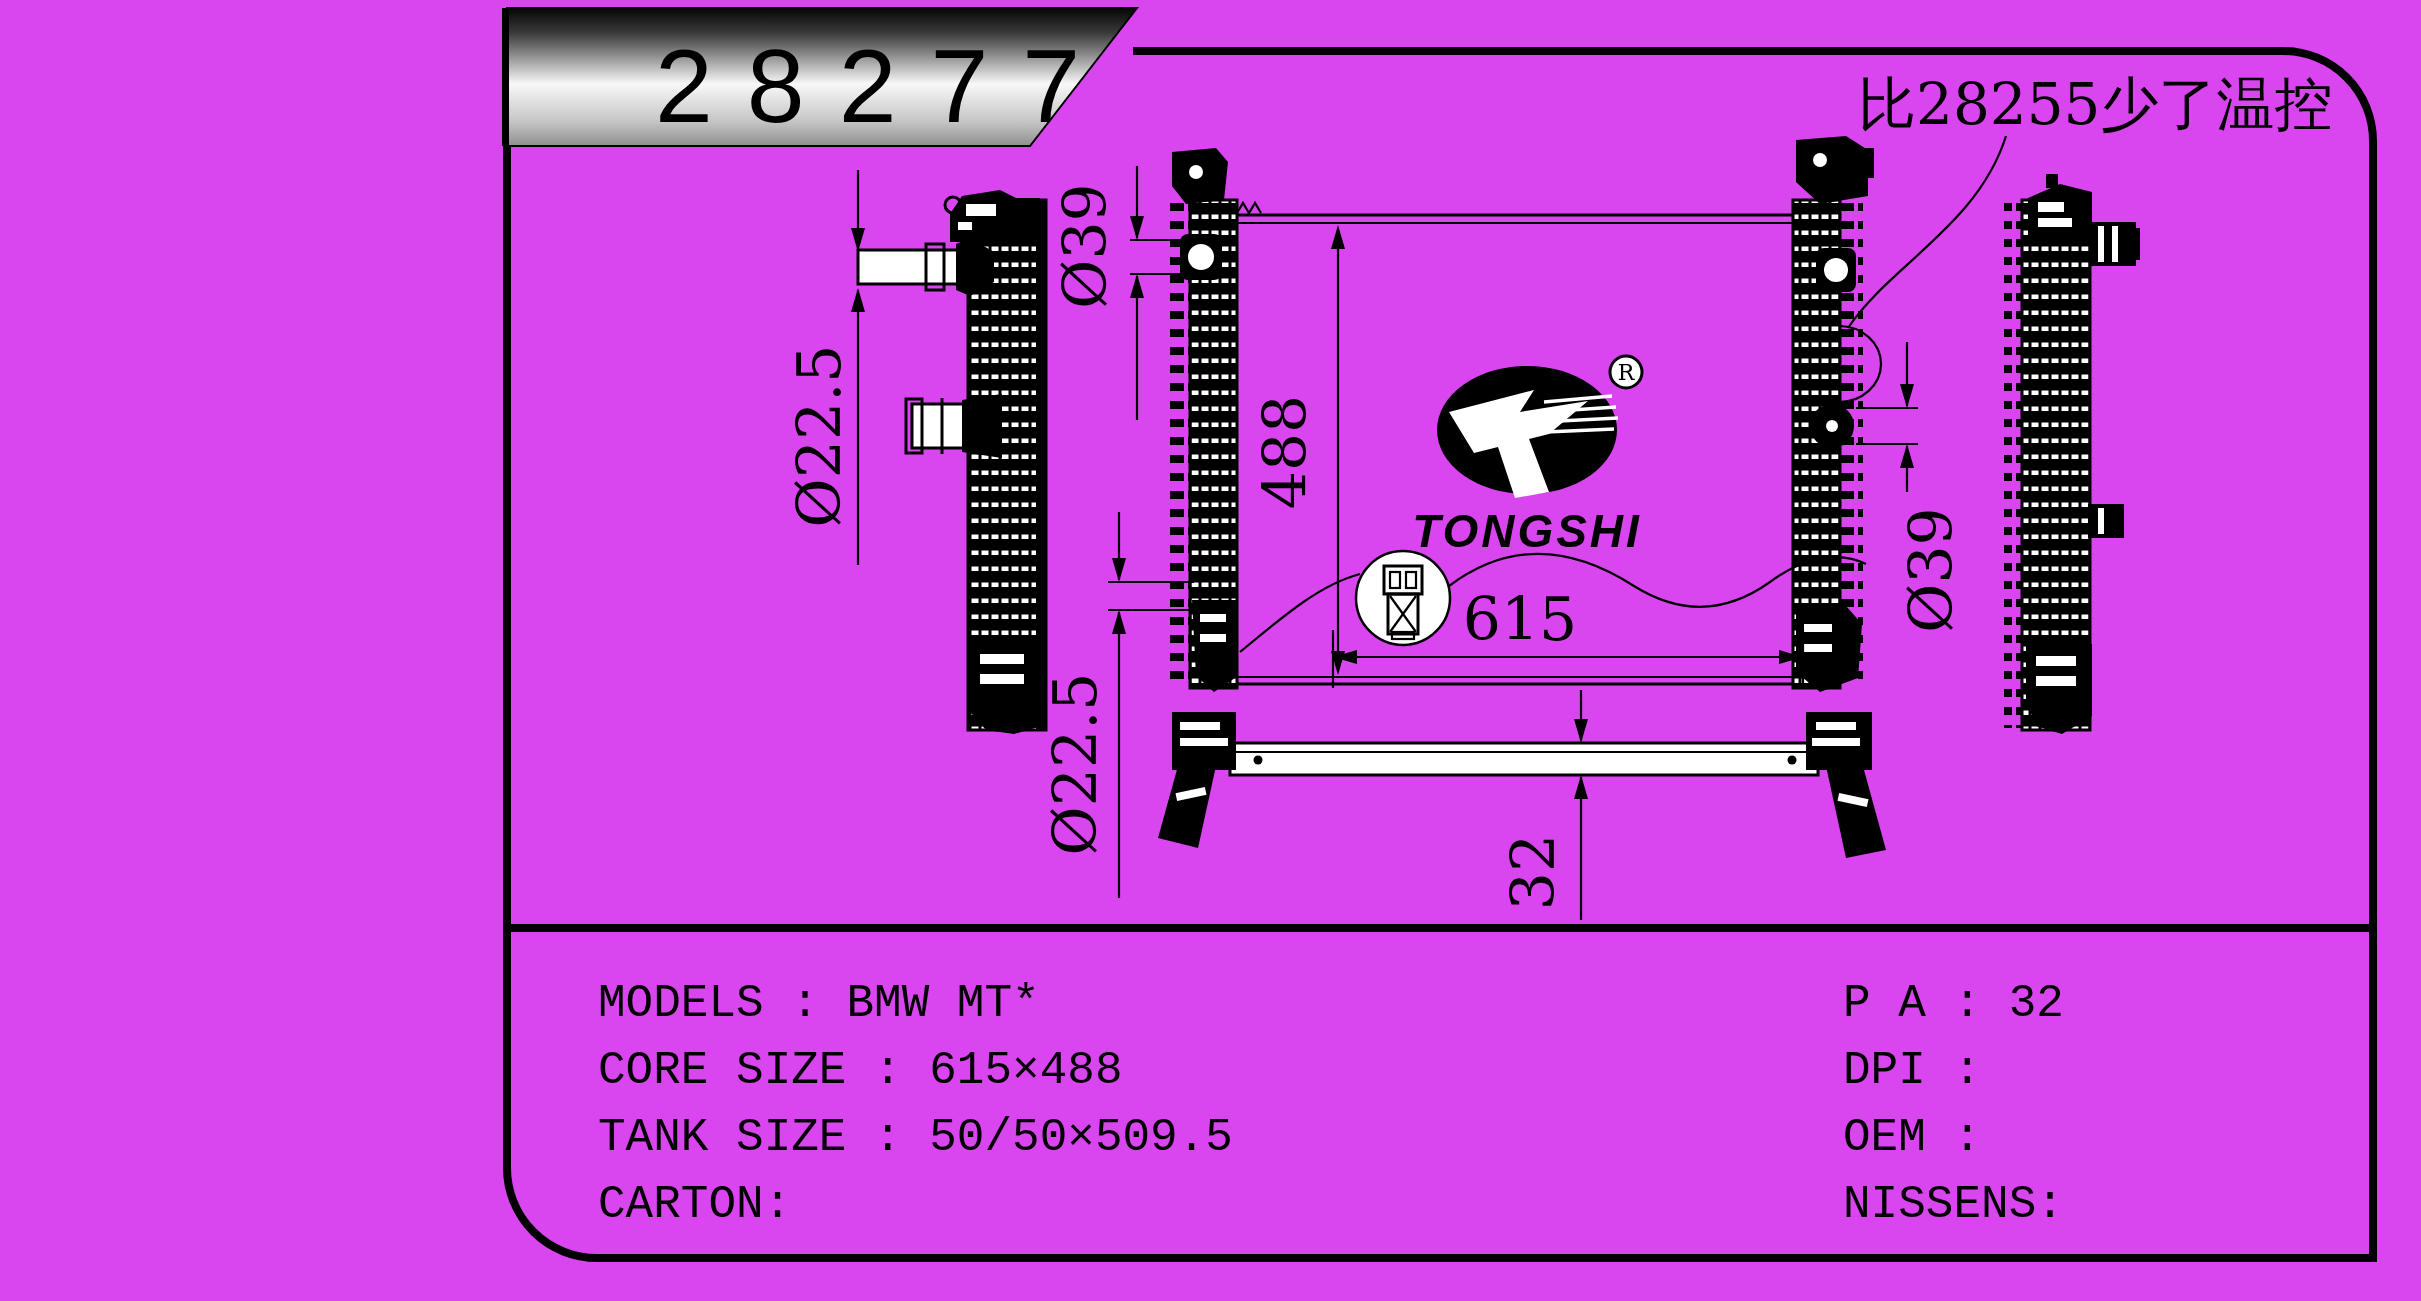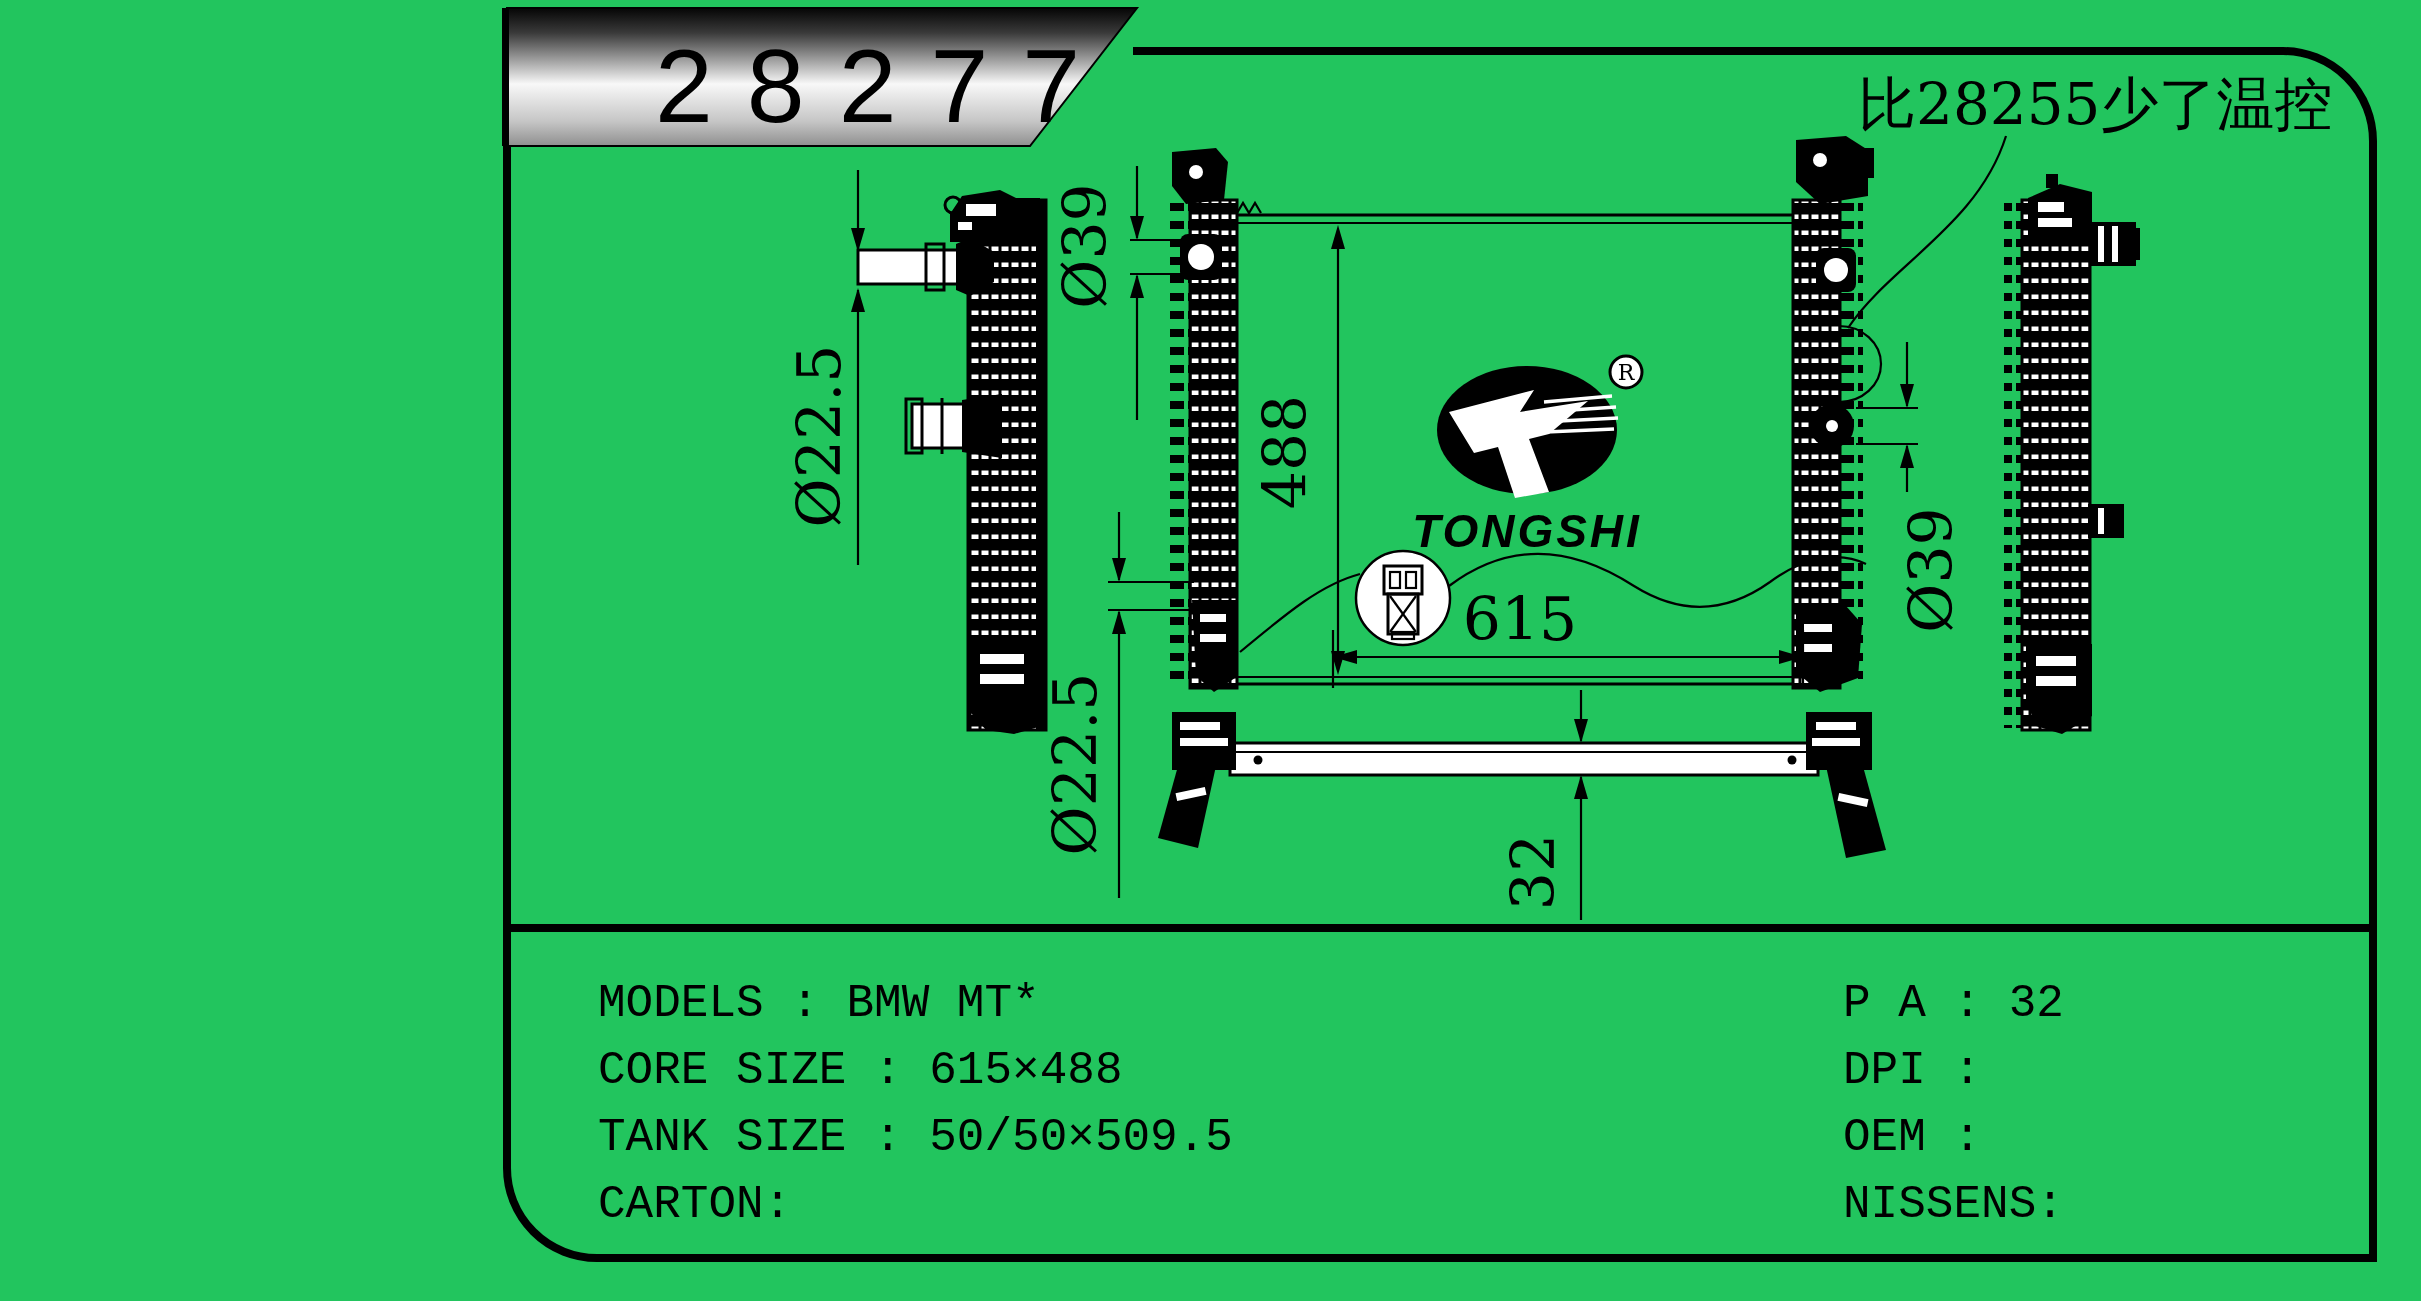--- a/index.html
+++ b/index.html
@@ -1,16 +1,16 @@
 <!DOCTYPE html>
 <html><head>
 <meta charset="utf-8">
 <style>
   html,body{margin:0;padding:0;background:#fff;}
-  #sheet{position:relative;width:2421px;height:1301px;background:#22c55e;overflow:hidden;}
+  #sheet{position:relative;width:2421px;height:1301px;background:#d946ef;overflow:hidden;}
   svg{position:absolute;left:0;top:0;}
   .ln{stroke:#000;stroke-width:3;fill:none;}
   .thin{stroke:#000;stroke-width:2.2;fill:none;}
   .blk{fill:#000;stroke:none;}
   .wht{fill:#fff;stroke:none;}
   .arrow{fill:#000;stroke:none;}
   .dim{font-family:"DejaVu Serif",serif;font-size:60px;fill:#000;}
   .spec{font-family:"Liberation Mono",monospace;font-size:46px;fill:#000;}
   .note{font-family:"DejaVu Serif",serif;font-size:58px;fill:#000;}
   .banner-num{font-family:"Liberation Sans",sans-serif;font-size:104px;fill:#000;letter-spacing:34px;}

